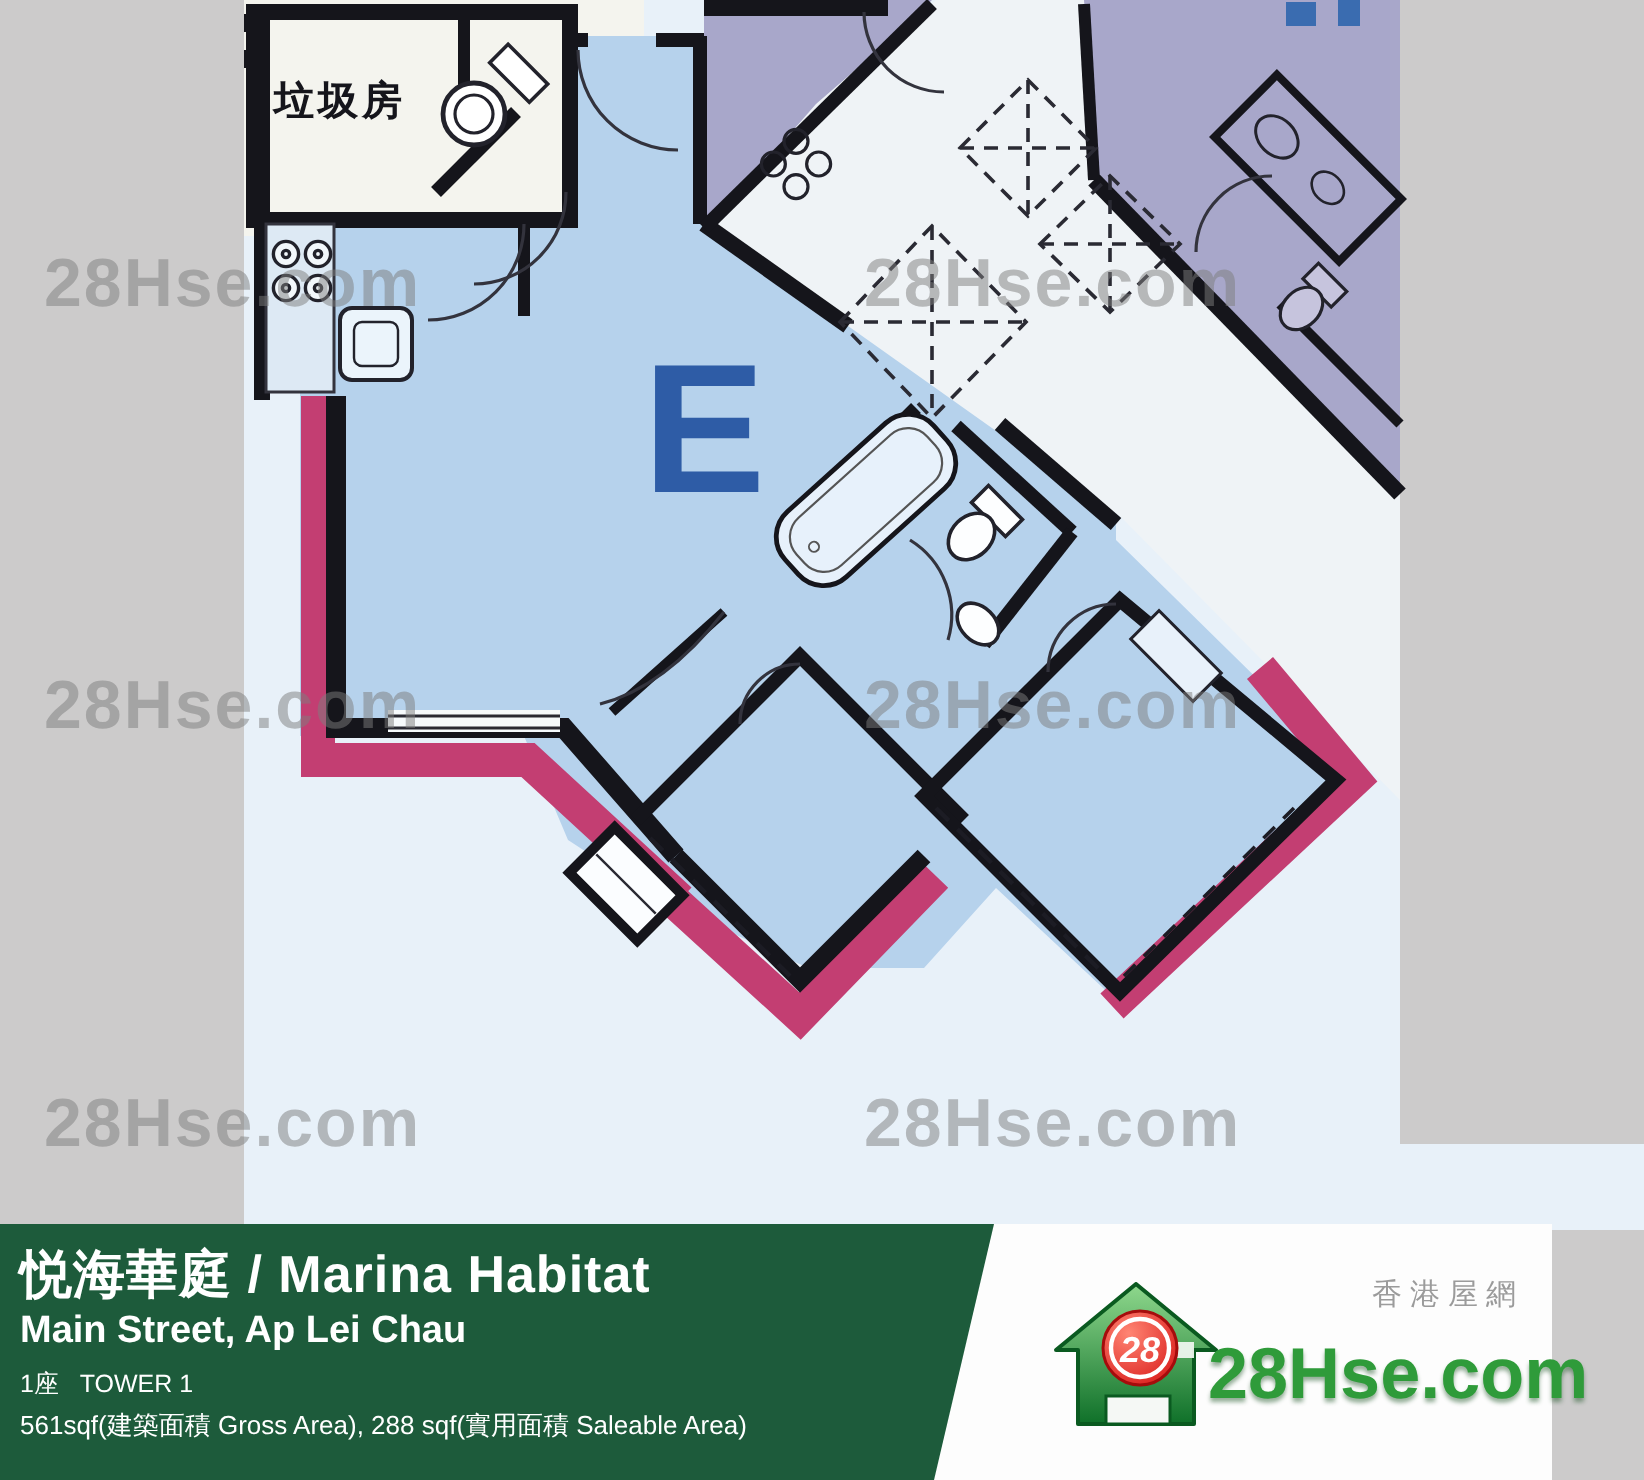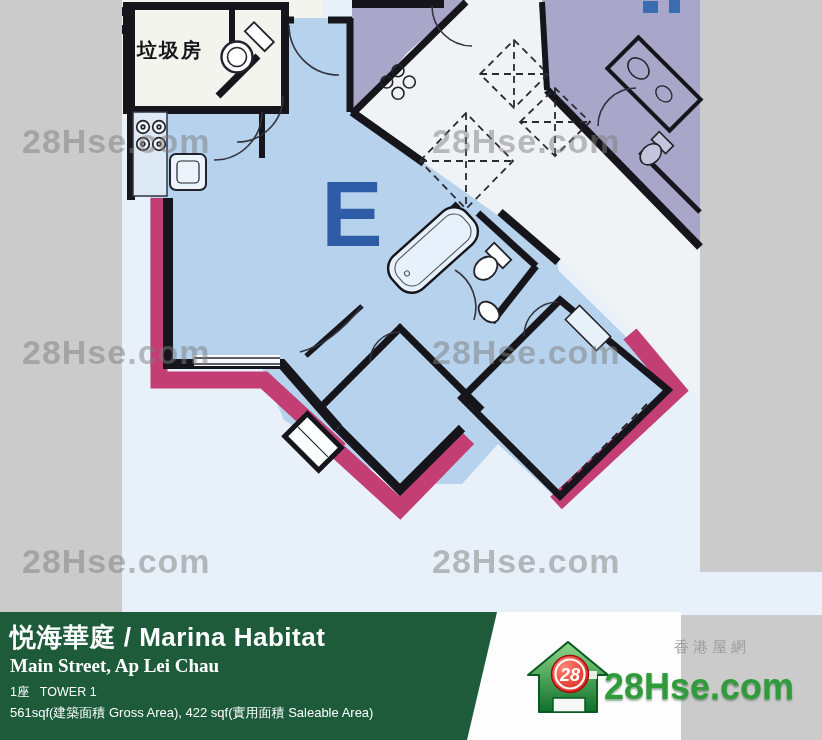--- a/index.html
+++ b/index.html
@@ -4,34 +4,34 @@
 <style>
   html,body{margin:0;padding:0;background:#888;}
   .page{
     position:relative;width:822px;height:740px;overflow:hidden;
     background:#cccbcb;font-family:"Liberation Sans",sans-serif;
   }
   .plan-wrap{position:absolute;top:0;left:0;width:822px;height:615px;}
   svg text{user-select:none;}
 
   
-  .banner{position:absolute;top:612px;left:0;width:681px;height:128px;background:#fdfdfd;}
+  .banner{position:absolute;top:612px;left:0;width:776px;height:128px;background:#fdfdfd;}
   .banner-green{
     position:absolute;top:0;left:0;width:510px;height:128px;
     background:#1d5b3b;
     clip-path:polygon(0 0,497px 0,467px 128px,0 128px);
   }
   .b-title{position:absolute;top:8px;left:10px;color:#fff;font-size:26px;font-weight:bold;letter-spacing:.5px;white-space:pre;}
-  .b-addr{position:absolute;top:43px;left:10px;color:#fff;font-size:19px;font-weight:bold;white-space:pre;font-family:Liberation Serif, serif;}
+  .b-addr{position:absolute;top:43px;left:10px;color:#fff;font-size:19px;font-weight:bold;white-space:pre;}
   .b-tower{position:absolute;top:72px;left:10px;color:#fff;font-size:12.5px;font-weight:normal;white-space:pre;}
   .b-area{position:absolute;top:92px;left:10px;color:#fff;font-size:13px;white-space:pre;}
 
   .logo{position:absolute;top:0;left:500px;width:322px;height:128px;}
   .logo-house{position:absolute;top:29px;left:26px;}
-  .logo-cn{position:absolute;top:26px;left:174px;color:#9b9b9b;font-size:15px;letter-spacing:4px;white-space:pre;}
+  .logo-cn{position:absolute;top:26px;left:186px;color:#9b9b9b;font-size:15px;letter-spacing:4px;white-space:pre;}
   .logo-name{
     position:absolute;top:54px;left:104px;
     color:#2f9b3a;font-size:36px;font-weight:bold;letter-spacing:0px;
     text-shadow:0 2px 2px rgba(15,75,25,.45);white-space:pre;
   }
 </style>
 </head>
 <body>
 
 <div class="page">
@@ -200,21 +200,21 @@
       <text x="432" y="573">28Hse.com</text>
     </g>
   </svg>
   </div>
 
   <div class="banner">
     <div class="banner-green">
       <div class="b-title">悦海華庭 / Marina Habitat</div>
       <div class="b-addr">Main Street, Ap Lei Chau</div>
       <div class="b-tower">1座   TOWER 1</div>
-      <div class="b-area">561sqf(建築面積 Gross Area), 422 sqf(實用面積 Saleable Area)</div>
+      <div class="b-area">561sqf(建築面積 Gross Area), 288 sqf(實用面積 Saleable Area)</div>
     </div>
 
     <div class="logo">
       <svg class="logo-house" width="84" height="72" viewBox="0 0 84 72">
         <defs>
           <linearGradient id="gg" x1="0" y1="0" x2="0" y2="1">
             <stop offset="0" stop-color="#8fd88d"></stop>
               <stop offset="1" stop-color="#0f7029"></stop>
           </linearGradient>
           <radialGradient id="rg" cx="0.35" cy="0.3" r="0.9">

